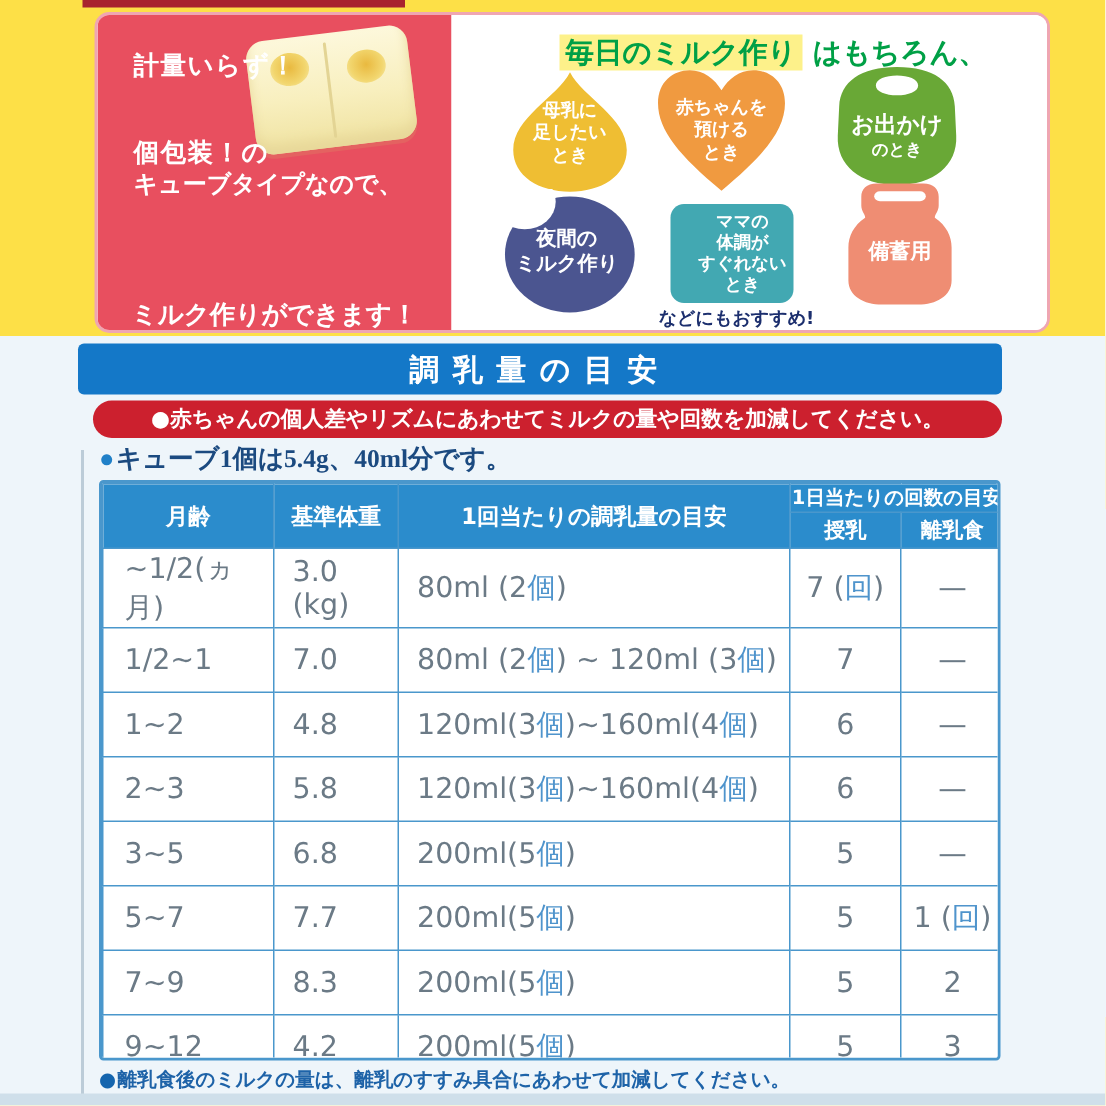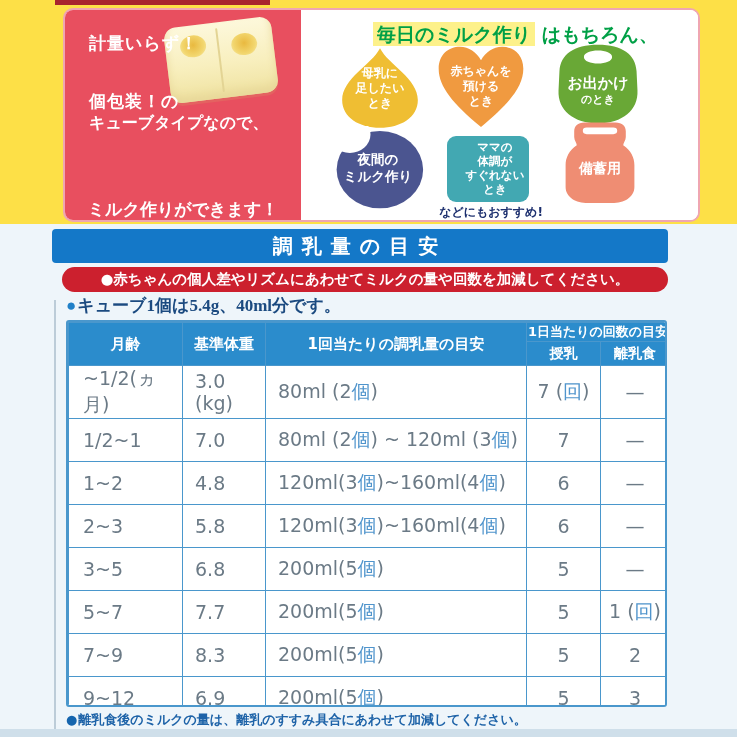--- a/index.html
+++ b/index.html
@@ -243,21 +243,21 @@
           </tr>
           <tr>
             <td class="col-age">7~9</td>
             <td class="col-weight">8.3</td>
             <td class="col-amount">200ml(5<span class="kblue">個</span>)</td>
             <td class="col-feeding">5</td>
             <td class="col-weaning">2</td>
           </tr>
           <tr>
             <td class="col-age">9~12</td>
-            <td class="col-weight">6.9</td>
+            <td class="col-weight">4.2</td>
             <td class="col-amount">200ml(5<span class="kblue">個</span>)</td>
             <td class="col-feeding">5</td>
             <td class="col-weaning">3</td>
           </tr>
         </tbody>
     </table>
   </div>
 
   <div class="footnote">
     <span class="bullet">●</span><span>離乳食後のミルクの量は、離乳のすすみ具合にあわせて加減してください。</span>

